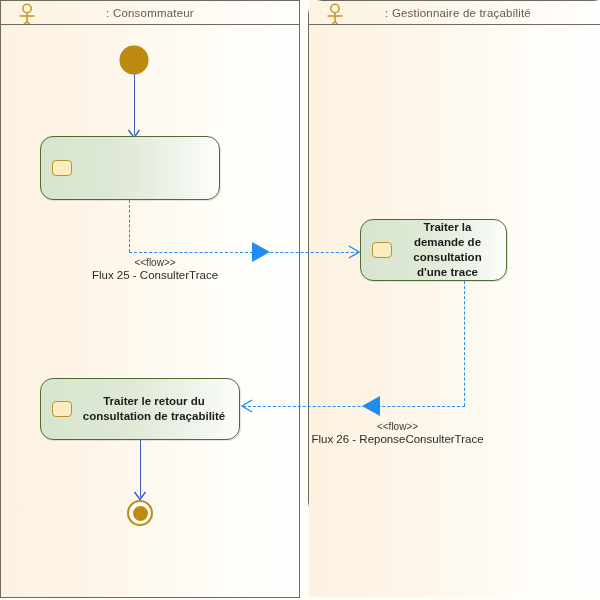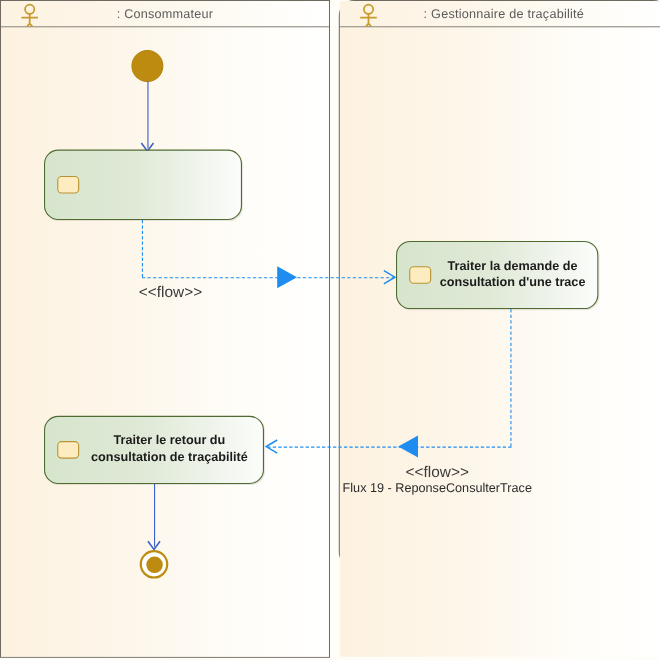--- a/index.html
+++ b/index.html
@@ -145,21 +145,21 @@
 
   .arrow-svg { position: absolute; overflow: visible; }
 
   
   .flow-label {
     position: absolute;
     text-align: center;
     white-space: nowrap;
   }
   .flow-stereo {
-    font-size: 14px;
+    font-size: 10px;
     color: #3a3a3a;
     letter-spacing: 0px;
   }
   .flow-name {
     font-size: 11.5px;
     color: #2b2b2b;
     margin-top: 1px;
   }
 </style>
 </head>
@@ -213,42 +213,43 @@
   <svg class="arrow-svg" style="left:250px; top:240px; width:24px; height:24px;" viewBox="0 0 24 24">
     <path d="M2 2 L20 12 L2 22 Z" fill="#1f8df0"></path>
   </svg>
 
   <svg class="arrow-svg" style="left:347px; top:244px; width:16px; height:16px;" viewBox="0 0 16 16">
     <path d="M2 2 L12 8 L2 14" fill="none" stroke="#1f8df0" stroke-width="1.4"></path>
   </svg>
 
   <div class="flow-label" style="left:75px; top:257px; width:160px;">
     <div class="flow-stereo">&lt;&lt;flow&gt;&gt;</div>
-  </div>
-
-  <div class="activity" style="left:360px; top:219px; width:184px; height:62px;">
+    <div class="flow-name">Flux 25 - ConsulterTrace</div>
+  </div>
+
+  <div class="activity" style="left:360px; top:219px; width:147px; height:62px;">
     <div class="activity-icon"></div>
     <div class="activity-label">Traiter la demande de
 consultation d'une trace</div>
   </div>
 
   <div class="flow-line flow-v" style="left:464px; top:281px; height:125px;"></div>
   <div class="flow-line flow-h" style="left:243px; top:406px; width:222px;"></div>
 
   <svg class="arrow-svg" style="left:358px; top:394px; width:24px; height:24px;" viewBox="0 0 24 24">
     <path d="M22 2 L4 12 L22 22 Z" fill="#1f8df0"></path>
   </svg>
 
   <svg class="arrow-svg" style="left:240px; top:398px; width:16px; height:16px;" viewBox="0 0 16 16">
     <path d="M12 2 L2 8 L12 14" fill="none" stroke="#1f8df0" stroke-width="1.4"></path>
   </svg>
 
   <div class="flow-label" style="left:295px; top:421px; width:205px;">
     <div class="flow-stereo">&lt;&lt;flow&gt;&gt;</div>
-    <div class="flow-name">Flux 19 - ReponseConsulterTrace</div>
+    <div class="flow-name">Flux 26 - ReponseConsulterTrace</div>
   </div>
 
   <div class="activity" style="left:40px; top:378px; width:200px; height:62px;">
     <div class="activity-icon"></div>
     <div class="activity-label">Traiter le retour du
 consultation de traçabilité</div>
   </div>
 
   <div class="ctrl-line ctrl-v" style="left:139.5px; top:440px; height:57px;"></div>
   <svg class="arrow-svg" style="left:132px; top:490px; width:16px; height:12px;" viewBox="0 0 16 12">

